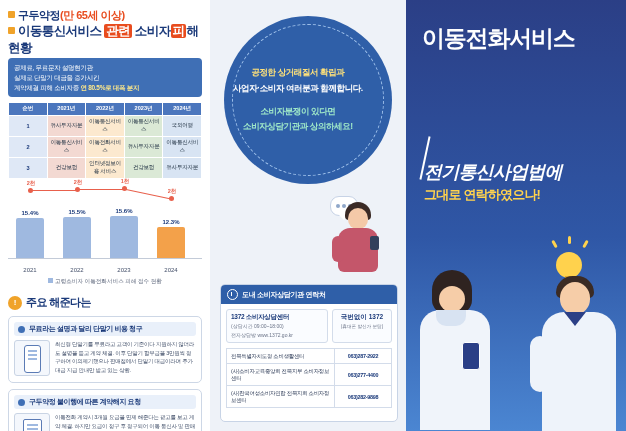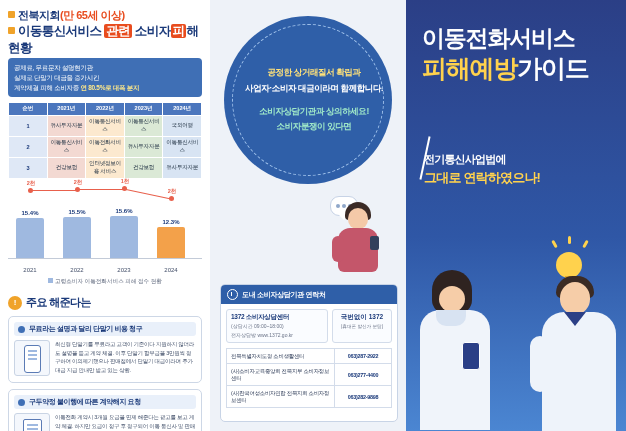--- a/index.html
+++ b/index.html
@@ -65,21 +65,21 @@
   .phone:after{content:"";position:absolute;left:3px;top:4px;width:9px;height:2px;background:#9fb9e0;box-shadow:0 4px 0 #9fb9e0,0 8px 0 #9fb9e0;}
   .doc{position:absolute;left:8px;top:5px;width:17px;height:24px;border:1.2px solid #5b7bb5;border-radius:2px;background:#fff;}
   .doc:after{content:"";position:absolute;left:3px;top:4px;width:11px;height:1.6px;background:#9fb9e0;box-shadow:0 4px 0 #9fb9e0,0 8px 0 #9fb9e0,0 12px 0 #9fb9e0;}
   .case-text{font-size:5.5px;line-height:1.55;color:#42506a;letter-spacing:-0.25px;}
 
   
   .panel-center{position:absolute;left:210px;top:0;width:196px;height:431px;background:#eef2f8;}
   .circle-wrap{position:absolute;left:14px;top:16px;width:168px;height:168px;border-radius:50%;
       background:#2f5fa8;display:flex;align-items:center;justify-content:center;}
   .circle-inner{width:150px;height:150px;border-radius:50%;border:1.5px dashed #9ec0ea;
-      display:flex;align-items:center;justify-content:flex-end;text-align:center;}
+      display:flex;align-items:center;justify-content:flex-start;text-align:center;}
   .circle-text{font-size:8.5px;line-height:1.85;color:#ffffff;font-weight:bold;letter-spacing:-0.4px;}
   .circle-text .y{color:#ffe27a;}
   .circle-text .g{color:#9fe8c8;}
 
   .person{position:absolute;left:120px;top:196px;width:64px;height:82px;}
   .p-head{position:absolute;left:18px;top:12px;width:20px;height:21px;border-radius:50% 50% 45% 45%;background:#f4c9a8;}
   .p-hair{position:absolute;left:15px;top:6px;width:26px;height:18px;border-radius:13px 13px 4px 4px;background:#3a2a25;}
   .p-body{position:absolute;left:8px;top:32px;width:40px;height:44px;border-radius:12px 12px 6px 6px;background:#c4566a;}
   .p-arm{position:absolute;left:2px;top:40px;width:12px;height:26px;border-radius:6px;background:#c4566a;}
   .p-phone{position:absolute;left:40px;top:40px;width:9px;height:14px;border-radius:2px;background:#32405c;}
@@ -108,21 +108,21 @@
   
   .panel-right{position:absolute;left:406px;top:0;width:220px;height:431px;
      background:linear-gradient(180deg,#2b3f86 0%,#2f57a6 55%,#4b86d2 100%);}
   .r-title{position:absolute;left:16px;top:26px;width:190px;}
   .r-t1{font-size:23px;font-weight:bold;color:#ffffff;letter-spacing:-1.2px;line-height:1.1;}
   .r-t2{font-size:25px;font-weight:bold;letter-spacing:-1.2px;line-height:1.15;margin-top:3px;}
   .r-t2 .o{color:#ffd24d;}
   .r-t2 .w{color:#ffffff;}
   .r-sub{position:absolute;left:18px;top:140px;width:190px;}
   .r-s1{font-size:8px;color:#cfe0f7;letter-spacing:-0.4px;}
-  .r-s2{font-size:11px;color:#ffffff;font-weight:bold;letter-spacing:-0.8px;margin-top:12px;}
+  .r-s2{font-size:18px;color:#ffffff;font-weight:bold;letter-spacing:-0.8px;margin-top:20px;font-style:italic;}
   .r-s3{font-size:13px;color:#ffd24d;font-weight:bold;letter-spacing:-0.8px;margin-top:2px;}
   .r-line{position:absolute;left:18px;top:136px;width:2px;height:44px;background:#ffffff;transform:rotate(12deg);}
 
   .bulb{position:absolute;left:150px;top:252px;width:26px;height:26px;border-radius:50%;background:#ffd24d;}
   .bulb:after{content:"";position:absolute;left:9px;top:24px;width:8px;height:5px;background:#e3a92b;border-radius:0 0 3px 3px;}
   .ray{position:absolute;background:#ffd24d;width:3px;height:8px;border-radius:2px;}
 
   .man{position:absolute;left:128px;top:276px;width:90px;height:155px;}
   .m-head{position:absolute;left:26px;top:6px;width:30px;height:32px;border-radius:50% 50% 46% 46%;background:#f6cda8;}
   .m-hair{position:absolute;left:22px;top:0px;width:38px;height:22px;border-radius:19px 19px 6px 6px;background:#3b2b24;}
@@ -140,21 +140,21 @@
 </head>
 <body>
 
 <div class="page">
 
   <div class="panel-left">
     <div class="left-inner">
 
       <div class="title-block">
         <div class="title-line1">
-          <span class="bullet-sq"></span><span>전북지회</span><span class="hl">(만 65세 이상)</span>
+          <span class="bullet-sq"></span><span>구두약정</span><span class="hl">(만 65세 이상)</span>
         </div>
         <div class="title-line2">
           <span class="bullet-sq"></span><span>이동통신서비스 </span><span class="box">관련</span><span> 소비자</span><span class="box">피</span><span>해 현황</span>
         </div>
       </div>
 
       <div class="blue-note">
         <div>공제료, 무료문자 설명현기관</div>
         <div>실제로 단말기 대금을 증가시킨</div>
         <div>
@@ -266,24 +266,24 @@
 
     </div>
   </div>
 
   <div class="panel-center">
 
     <div class="circle-wrap">
       <div class="circle-inner">
         <div class="circle-text">
           <div class="y">공정한 상거래질서 확립과</div>
-          <div>사업자·소비자 대금이라며 함께합니다.</div>
+          <div>사업자·소비자 여러분과 함께합니다.</div>
           <div style="height:7px"></div>
+          <div class="g">소비자분쟁이 있다면</div>
           <div class="g">소비자상담기관과 상의하세요!</div>
-          <div class="g">소비자분쟁이 있다면</div>
         </div>
       </div>
     </div>
 
     <div class="person">
       <div class="bubble">
           <div class="bub-dots"></div>
         </div>
       <div class="p-hair"></div>
       <div class="p-head"></div>
@@ -326,23 +326,20 @@
         </tr>
       </tbody>
         </table>
     </div>
   </div>
 
   <div class="panel-right">
 
     <div class="r-title">
       <div class="r-t1">이동전화서비스</div>
-      <div class="r-t2">
-        <span class="o">피해예방</span><span class="w">가이드</span>
-      </div>
     </div>
 
     <div class="r-line"></div>
     <div class="r-sub">
       <div class="r-s2">전기통신사업법에</div>
       <div class="r-s3">그대로 연락하였으나!</div>
     </div>
 
     <div class="bulb"></div>
     <div class="ray" style="left:147px;top:240px;transform:rotate(-30deg);"></div>

